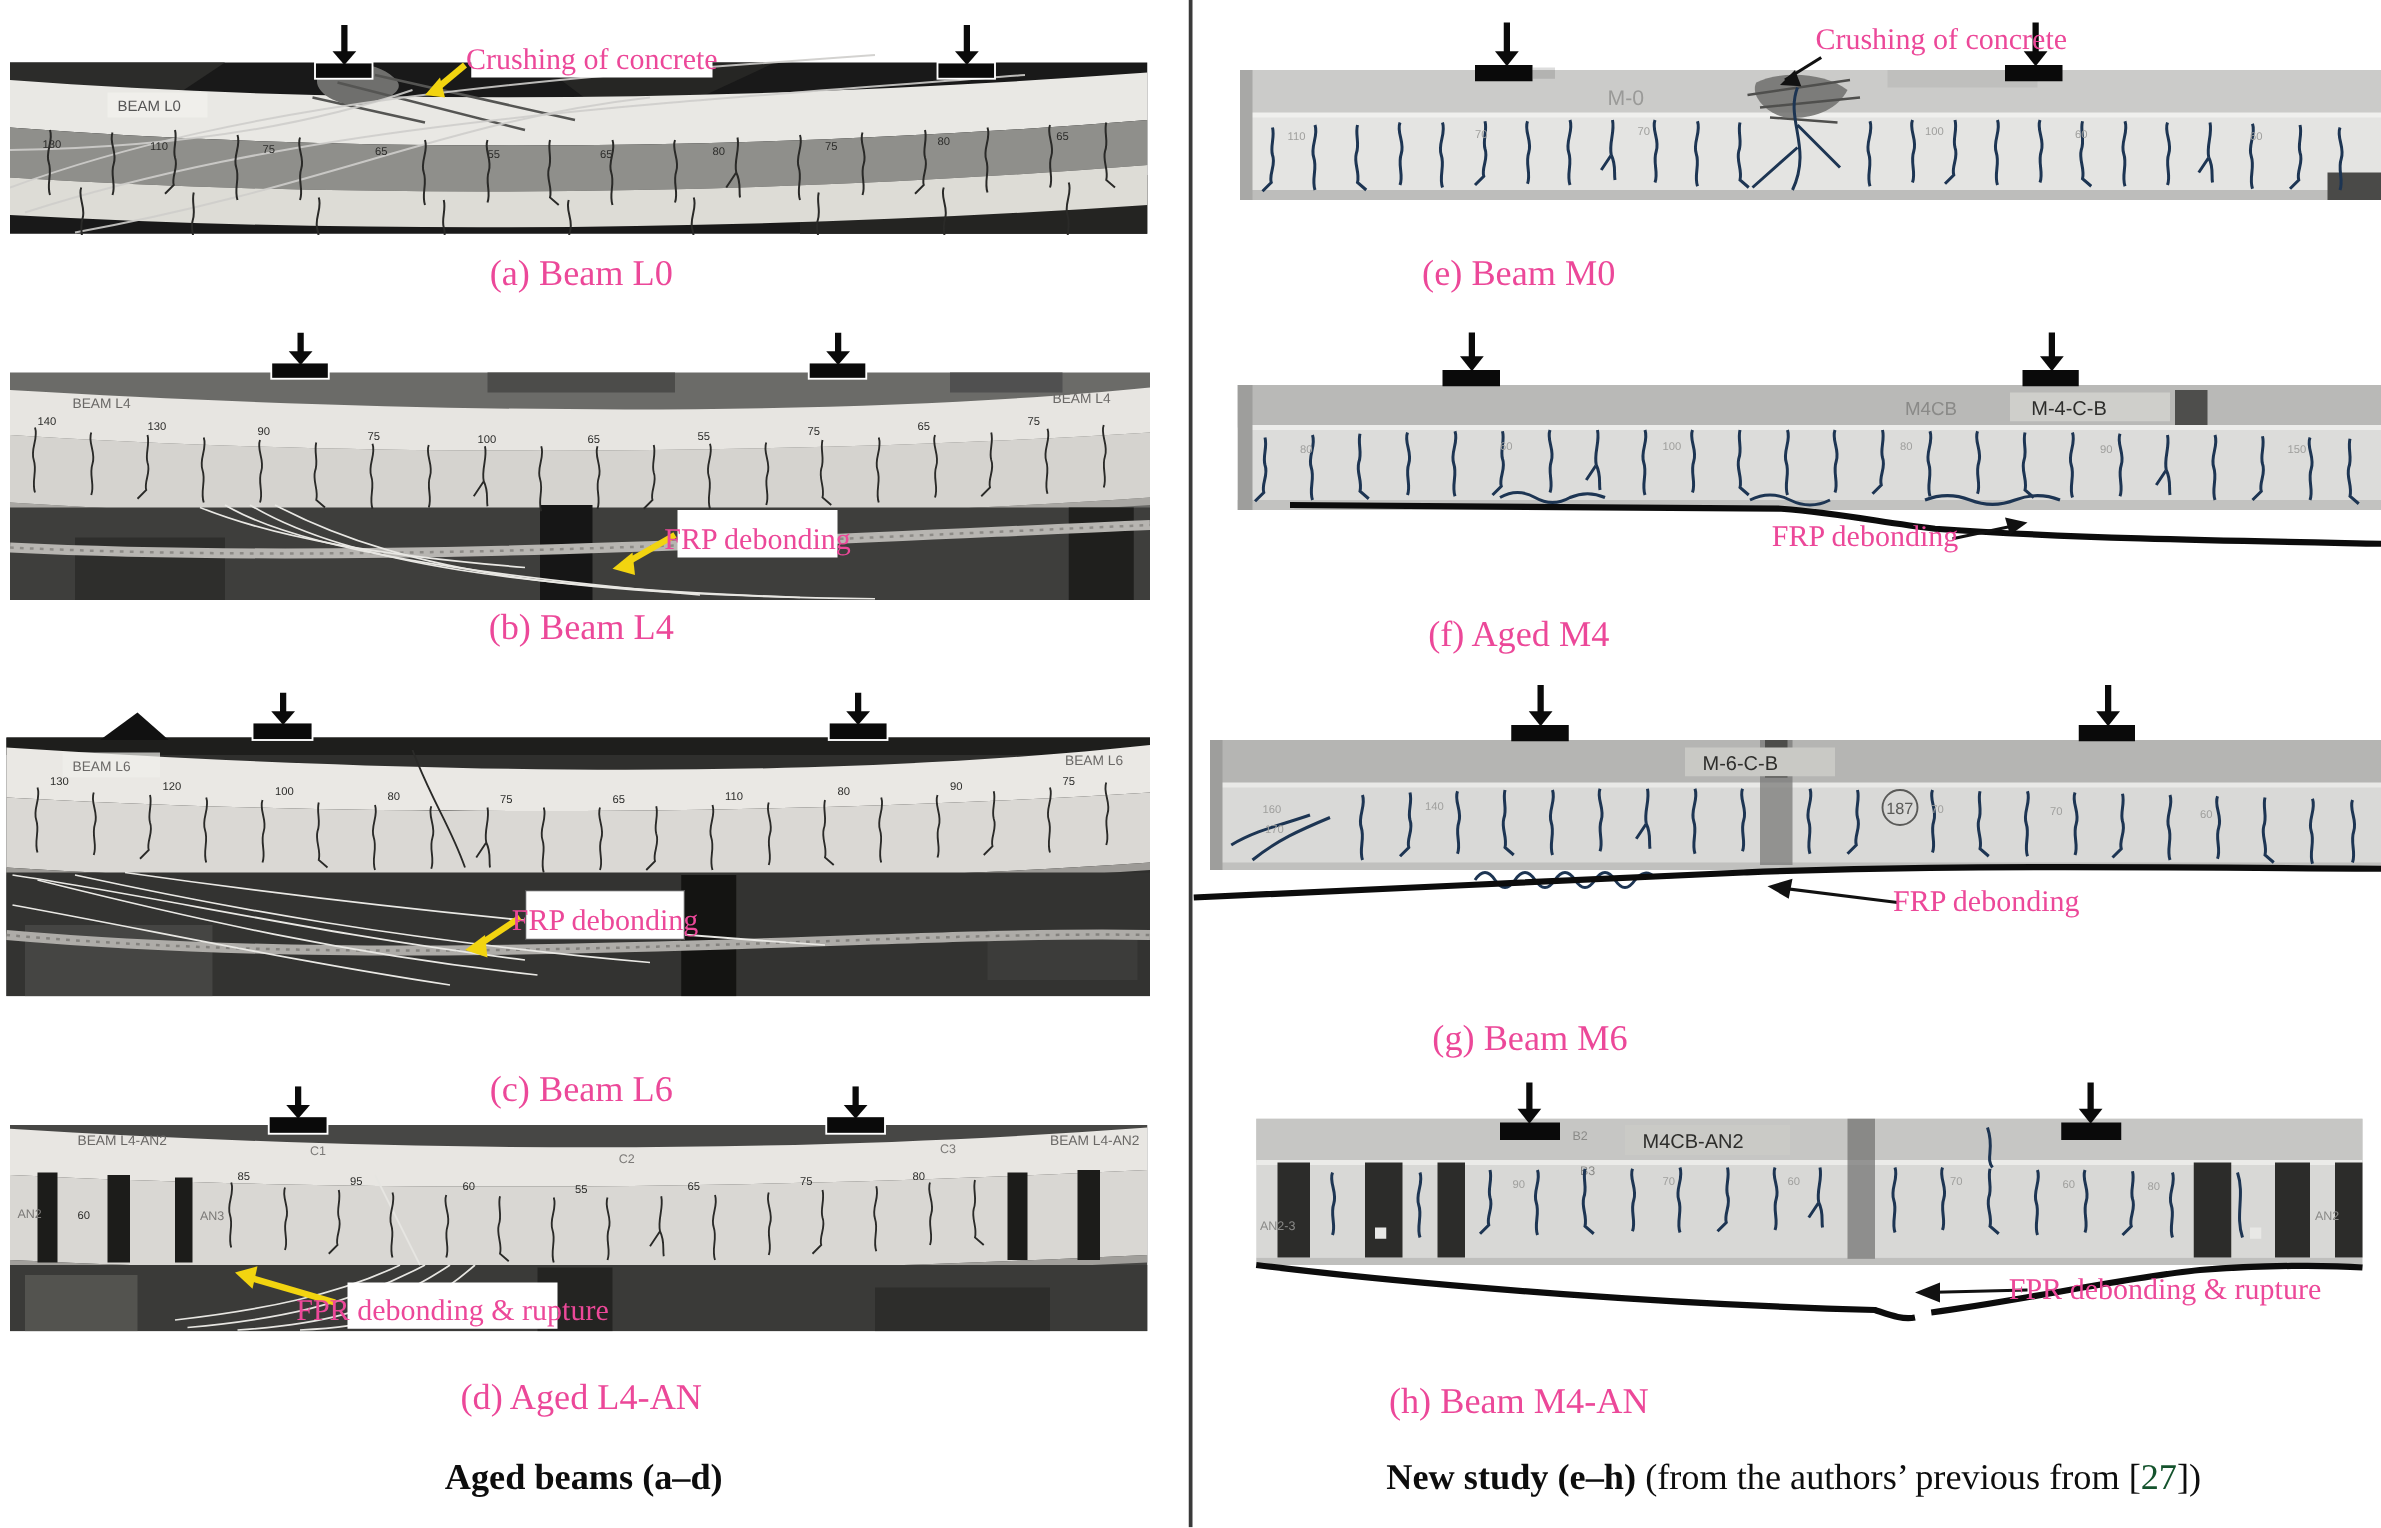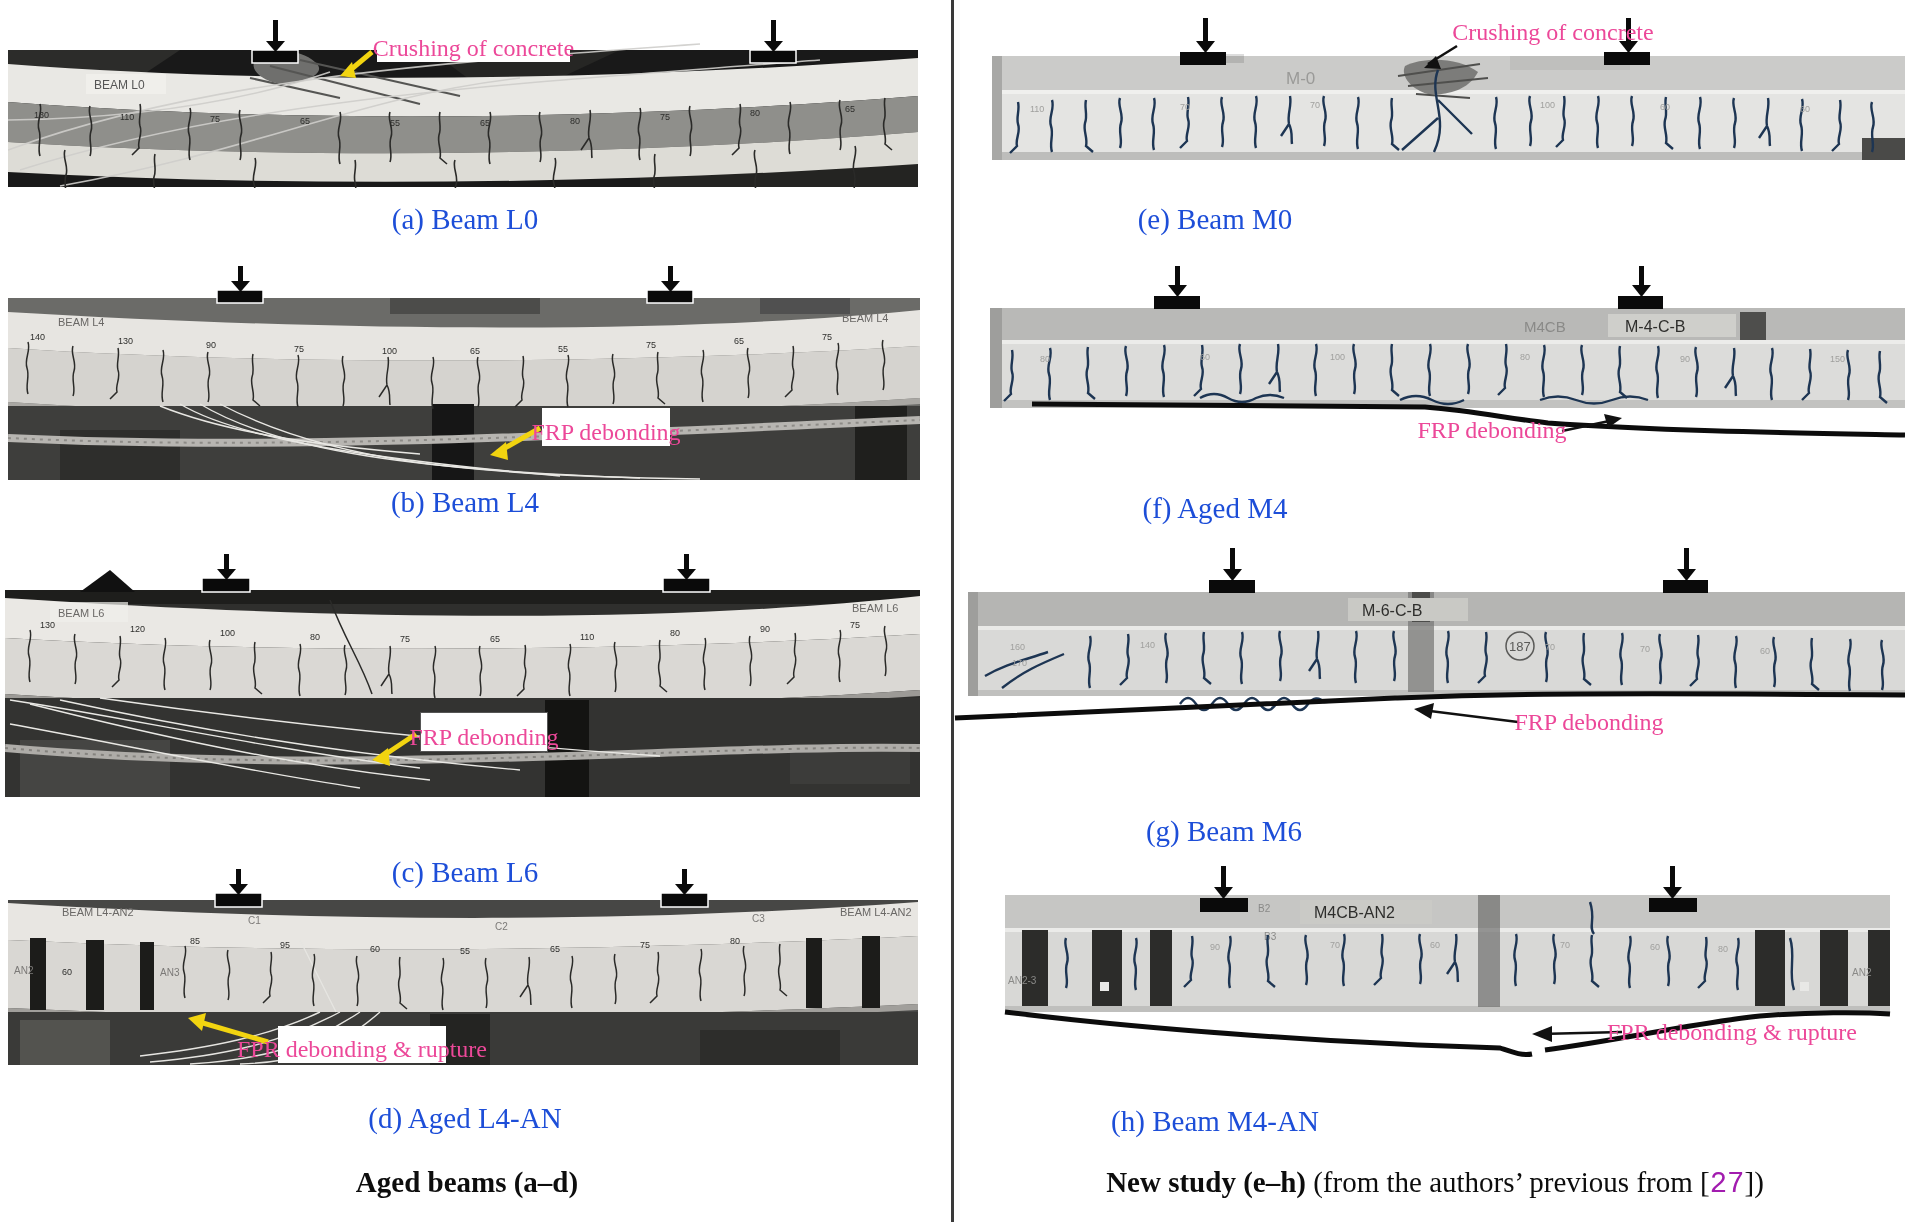--- a/index.html
+++ b/index.html
@@ -1,27 +1,27 @@
 <!DOCTYPE html>
 <html><head>
 <meta charset="utf-8">
 <style>
   html,body{margin:0;padding:0;background:#ffffff;}
   .figure{position:relative;width:1905px;height:1222px;background:#fff;overflow:hidden;
           font-family:"Liberation Serif", serif;}
   .divider{position:absolute;top:0;bottom:0;width:3px;background:#3a3a3a;}
   svg{position:absolute;display:block;}
-  .cap{position:absolute;transform:translateX(-50%);font-size:29px;color:#1d4ed8;white-space:nowrap;}
+  .cap{position:absolute;transform:translateX(-50%);font-size:29px;color:#ec4899;white-space:nowrap;}
   .footer{position:absolute;transform:translateX(-50%);font-size:29px;color:#0d0d0d;white-space:nowrap;text-align:center;}
   .footer b{font-weight:bold;}
   .note{position:absolute;font-size:24px;color:#ec4899;background:#fff;white-space:nowrap;
         display:flex;align-items:flex-end;justify-content:center;}
   .note.boxed{border:1px solid #555;}
   .note.bare{background:transparent;}
-  .ref{color:#a21caf;font-family:Liberation Mono, monospace;}
+  .ref{color:#14532d;}
 </style>
 </head>
 <body>
 
 <div class="figure">
 
   <svg width="0" height="0" style="position:absolute">
     <defs>
       <path id="wv1" d="M0,0 C3,9 -4,17 -1,26 C2,35 -3,43 0,52"></path>
       <path id="wv2" d="M0,0 C-3,8 4,16 1,25 C-2,34 3,42 0,50"></path>

